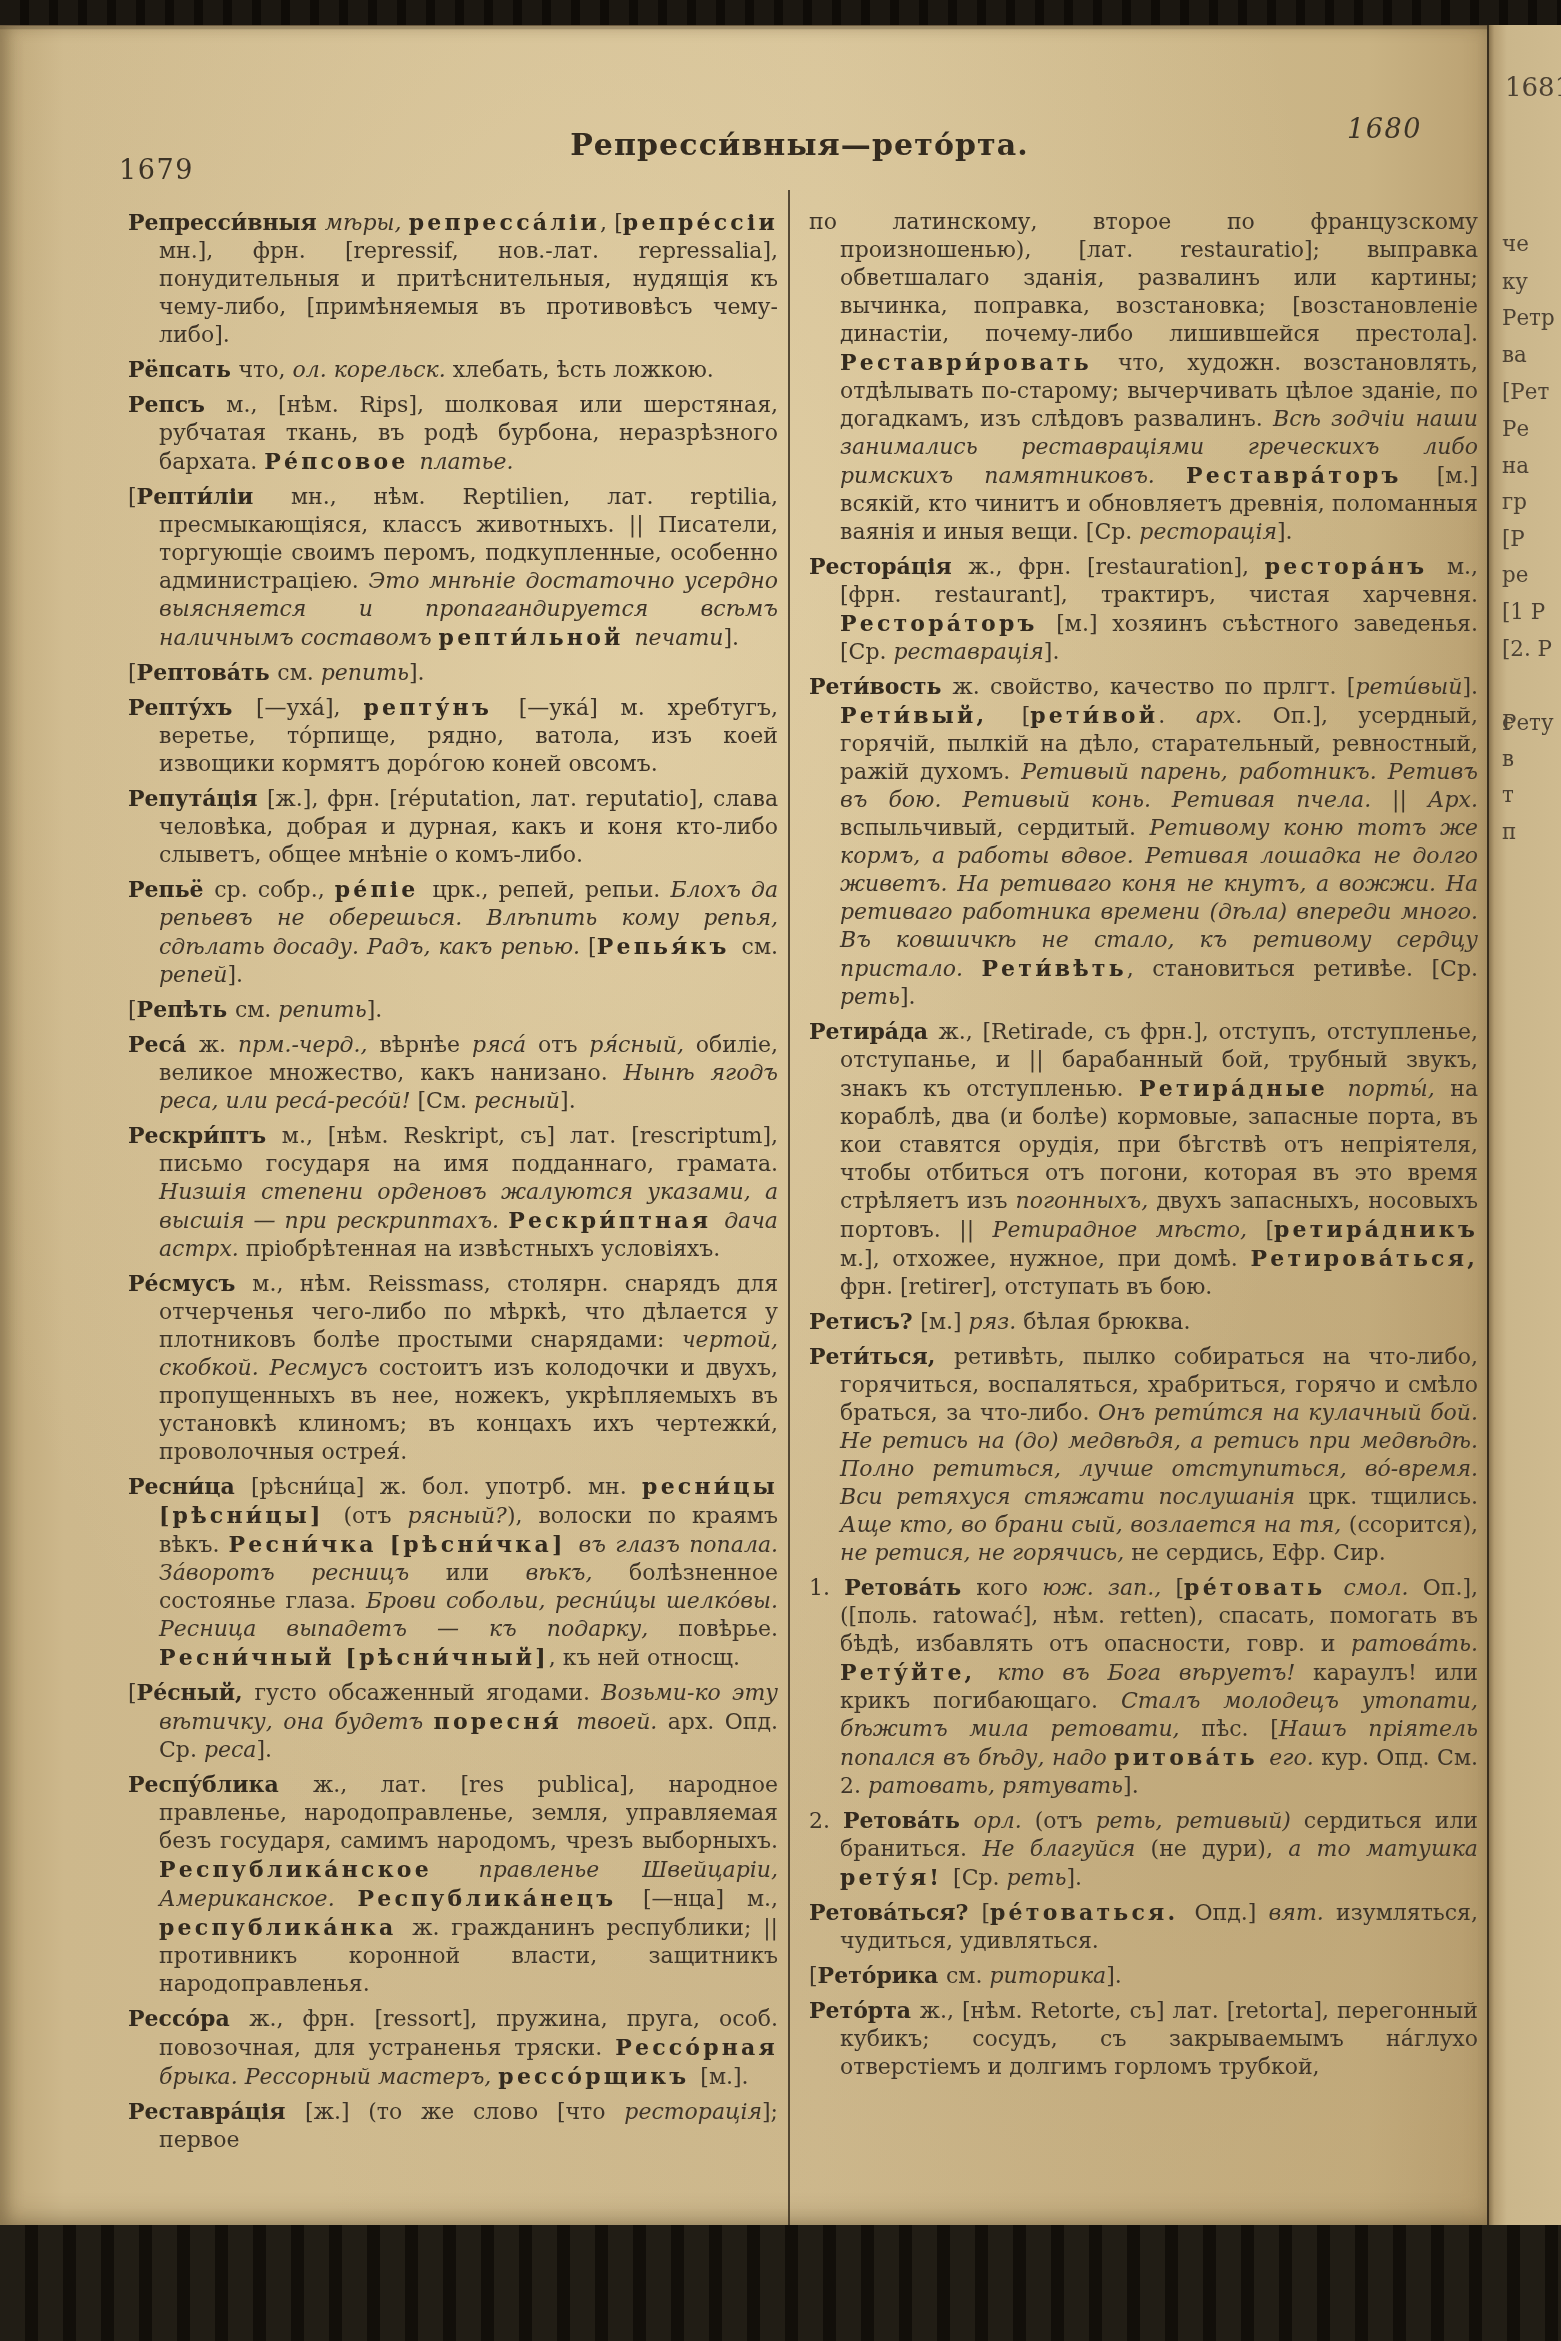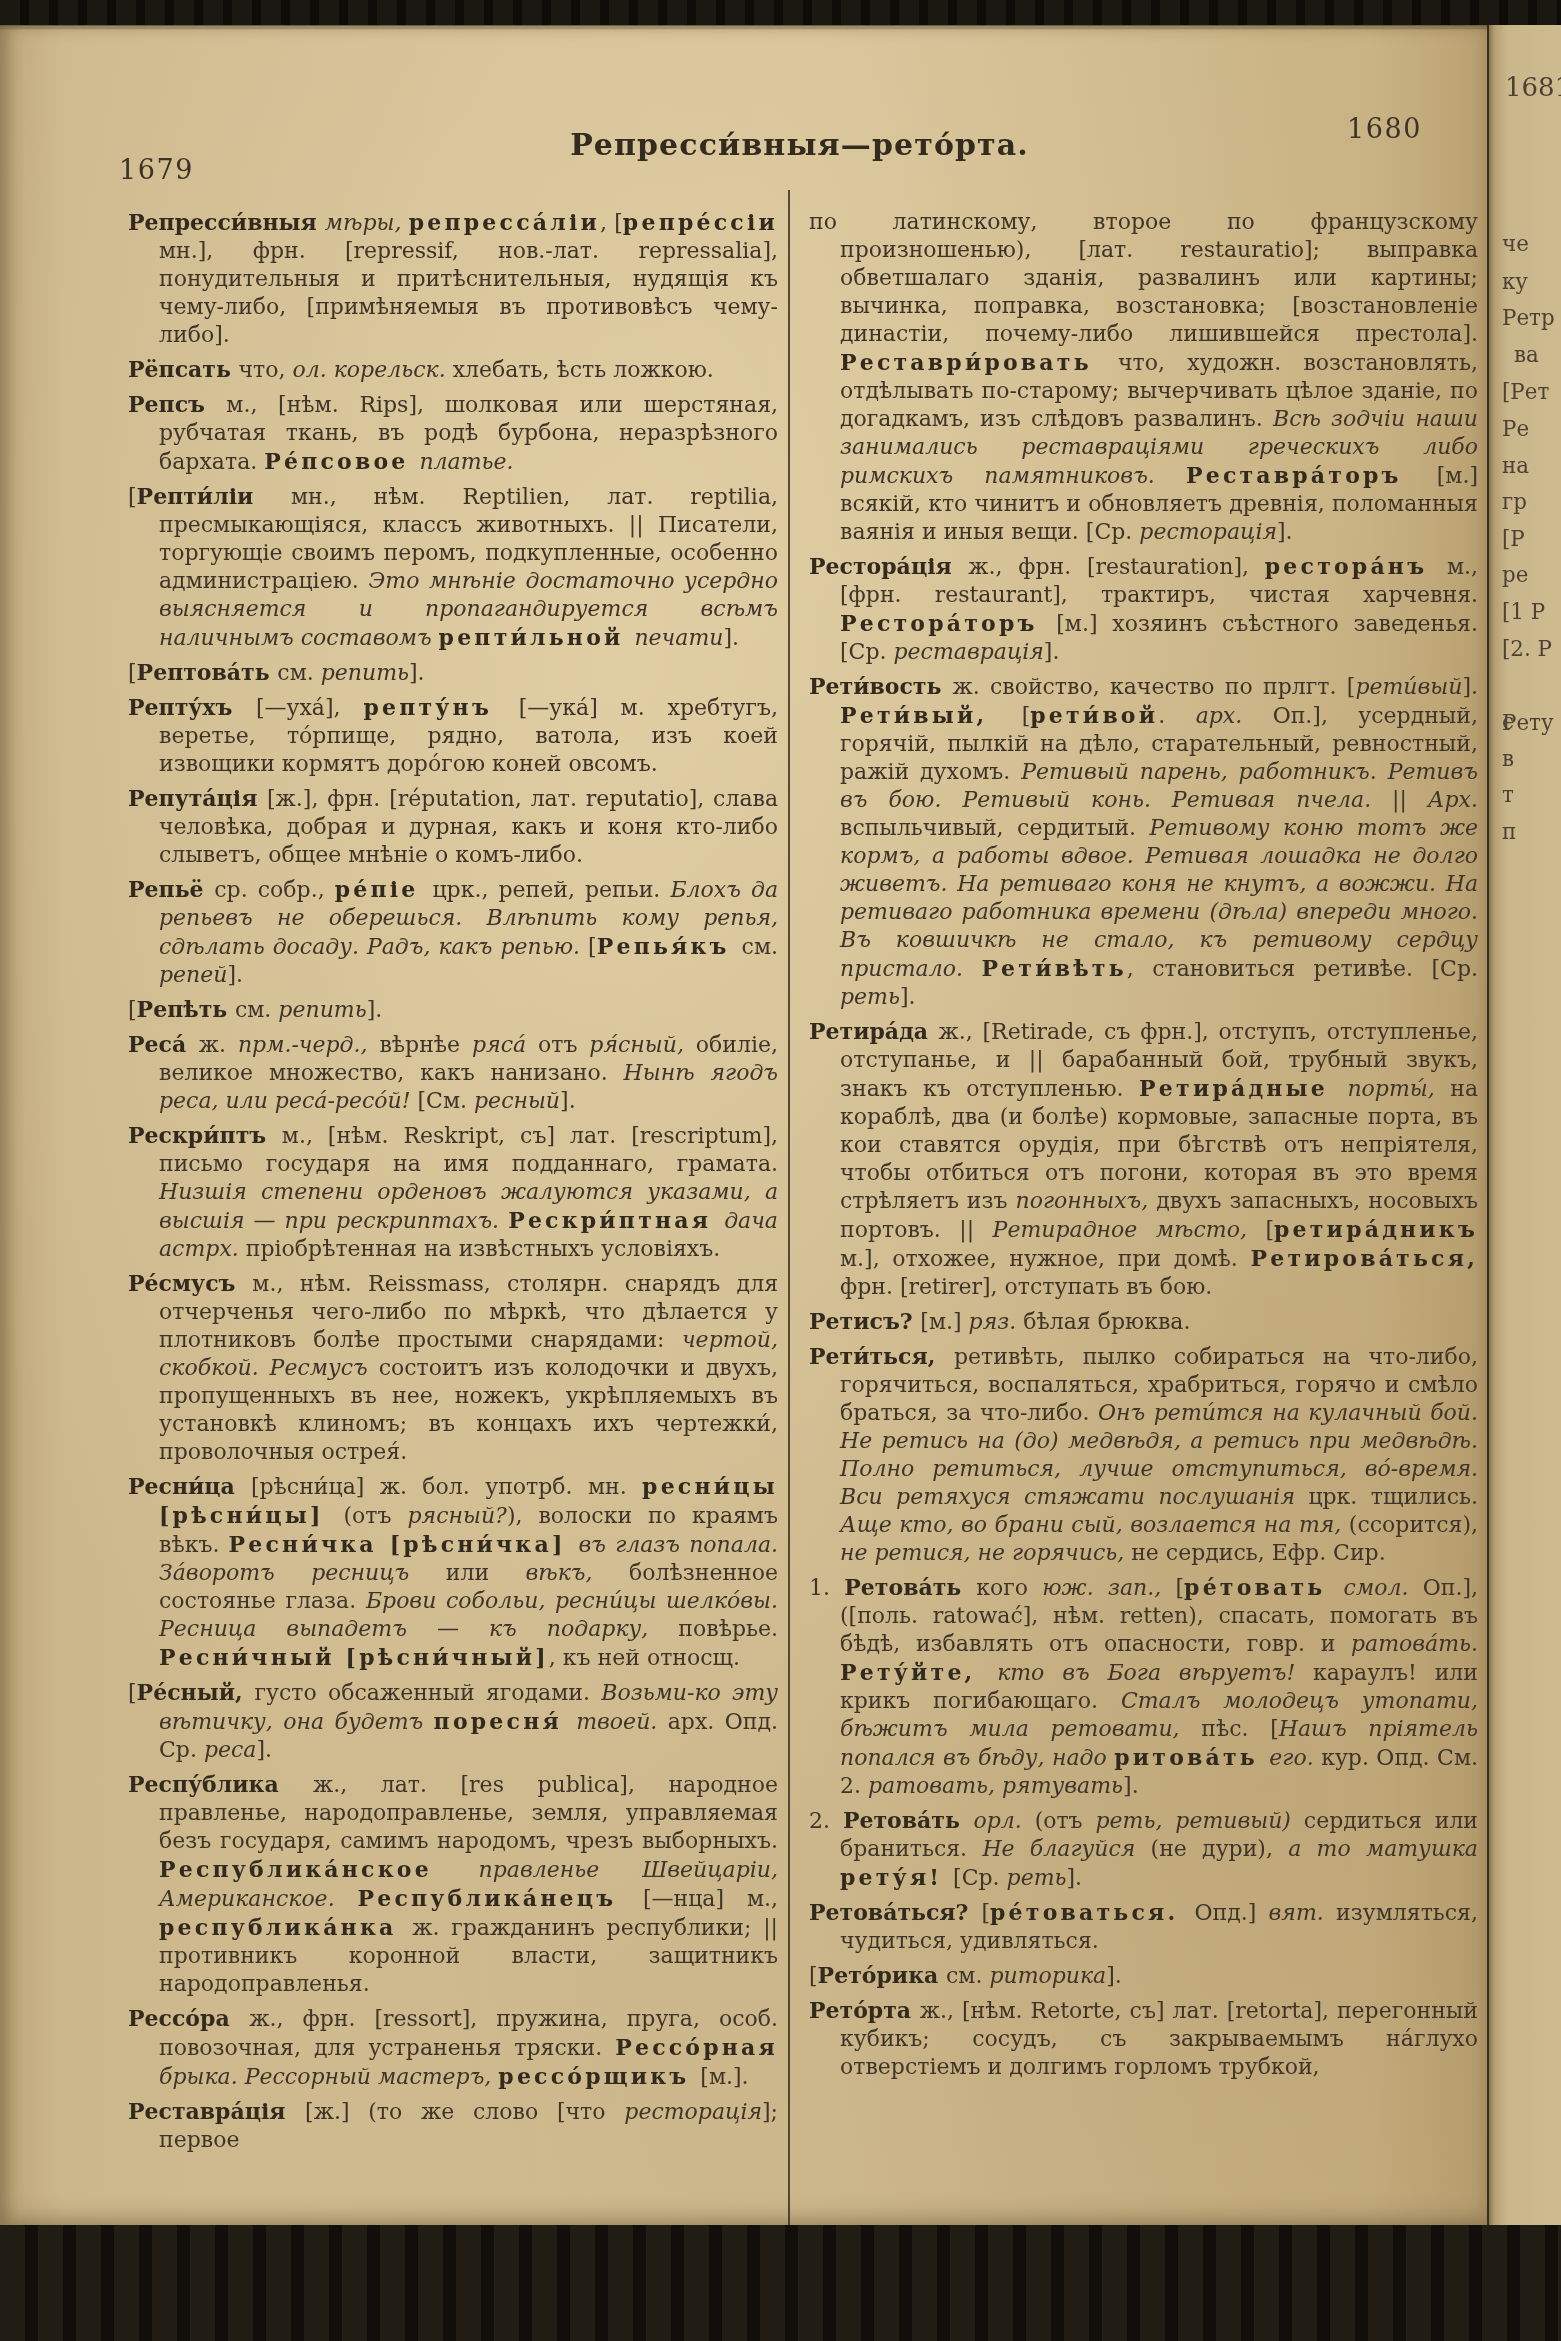--- a/index.html
+++ b/index.html
@@ -27,21 +27,21 @@
   .next-page{
     position:absolute;left:1487px;top:25px;width:74px;height:2200px;
     background:linear-gradient(90deg,#8a7550 0,#b59e73 5.4px,#cab68b 18px,#cfbb90 100%);
     border-left:2.1px solid #3a2f1f;overflow:hidden;
   }
   .frag{position:absolute;left:13px;color:#4c4133;font-size:21.4px;white-space:nowrap;}
   .next-num{position:absolute;left:16px;top:47px;font-size:26px;color:#4c4133;}
   
   .pgnum{position:absolute;font-size:27px;color:#3c3326;letter-spacing:1.6px;}
   .pgnum.left{left:119px;top:128px;}
-  .pgnum.right{left:1347px;top:87px;}
+  .pgnum.right{left:1347px;top:87px;font-style:italic;}
   .title{position:absolute;left:483px;top:101px;width:633px;text-align:center;
     font-size:30px;font-weight:bold;color:#342b1f;letter-spacing:1.1px;}
   
   .col{position:absolute;top:176px;color:#3e3428;font-size:22px;line-height:28px;text-align:justify;}
   .col-left{left:122px;width:662px;}
   .col-right{left:803px;width:681px;}
   .divider{position:absolute;left:788px;top:164px;width:1.6px;height:2045px;background:rgba(52,42,28,.8);}
   .entry{margin:6px;padding-left:31px;text-indent:-31px;}
   .s-b{font-weight:bold;color:#332a1e;}
   .s-sb{font-weight:bold;color:#332a1e;letter-spacing:3.2px;}
@@ -92,21 +92,21 @@
       <p class="entry"><span class="s-r">[</span><span class="s-b">Рето́рика </span><span class="s-r">см. </span><span class="s-i">риторика</span><span class="s-r">].</span></p>
       <p class="entry"><span class="s-b">Рето́рта </span><span class="s-r">ж., [нѣм. Retorte, съ] лат. [retorta], перегонный кубикъ; сосудъ, съ закрываемымъ на́глухо отверстіемъ и долгимъ горломъ трубкой,</span></p>
     </div>
 </div>
 
 <div class="next-page">
   <span class="next-num">1681</span>
 <div class="frag" style="top: 206px;">че</div>
     <div class="frag" style="top: 244px;">ку</div>
     <div class="frag" style="top: 280px;">Ретр</div>
-    <div class="frag" style="top: 317px; margin-left: 12px;">ва</div>
+    <div class="frag" style="top: 317px;">ва</div>
     <div class="frag" style="top: 354px;">[Рет</div>
     <div class="frag" style="top: 391px;">Ре</div>
     <div class="frag" style="top: 428px;">на</div>
     <div class="frag" style="top: 464px;">гр</div>
     <div class="frag" style="top: 501px;">[Р</div>
     <div class="frag" style="top: 537px;">ре</div>
     <div class="frag" style="top: 574px;">[1 Р</div>
     <div class="frag" style="top: 611px;">[2. Р</div>
     <div class="frag" style="top: 648px; margin-top: 37px;">Рету</div>
     <div class="frag" style="top: 684px;">с</div>

